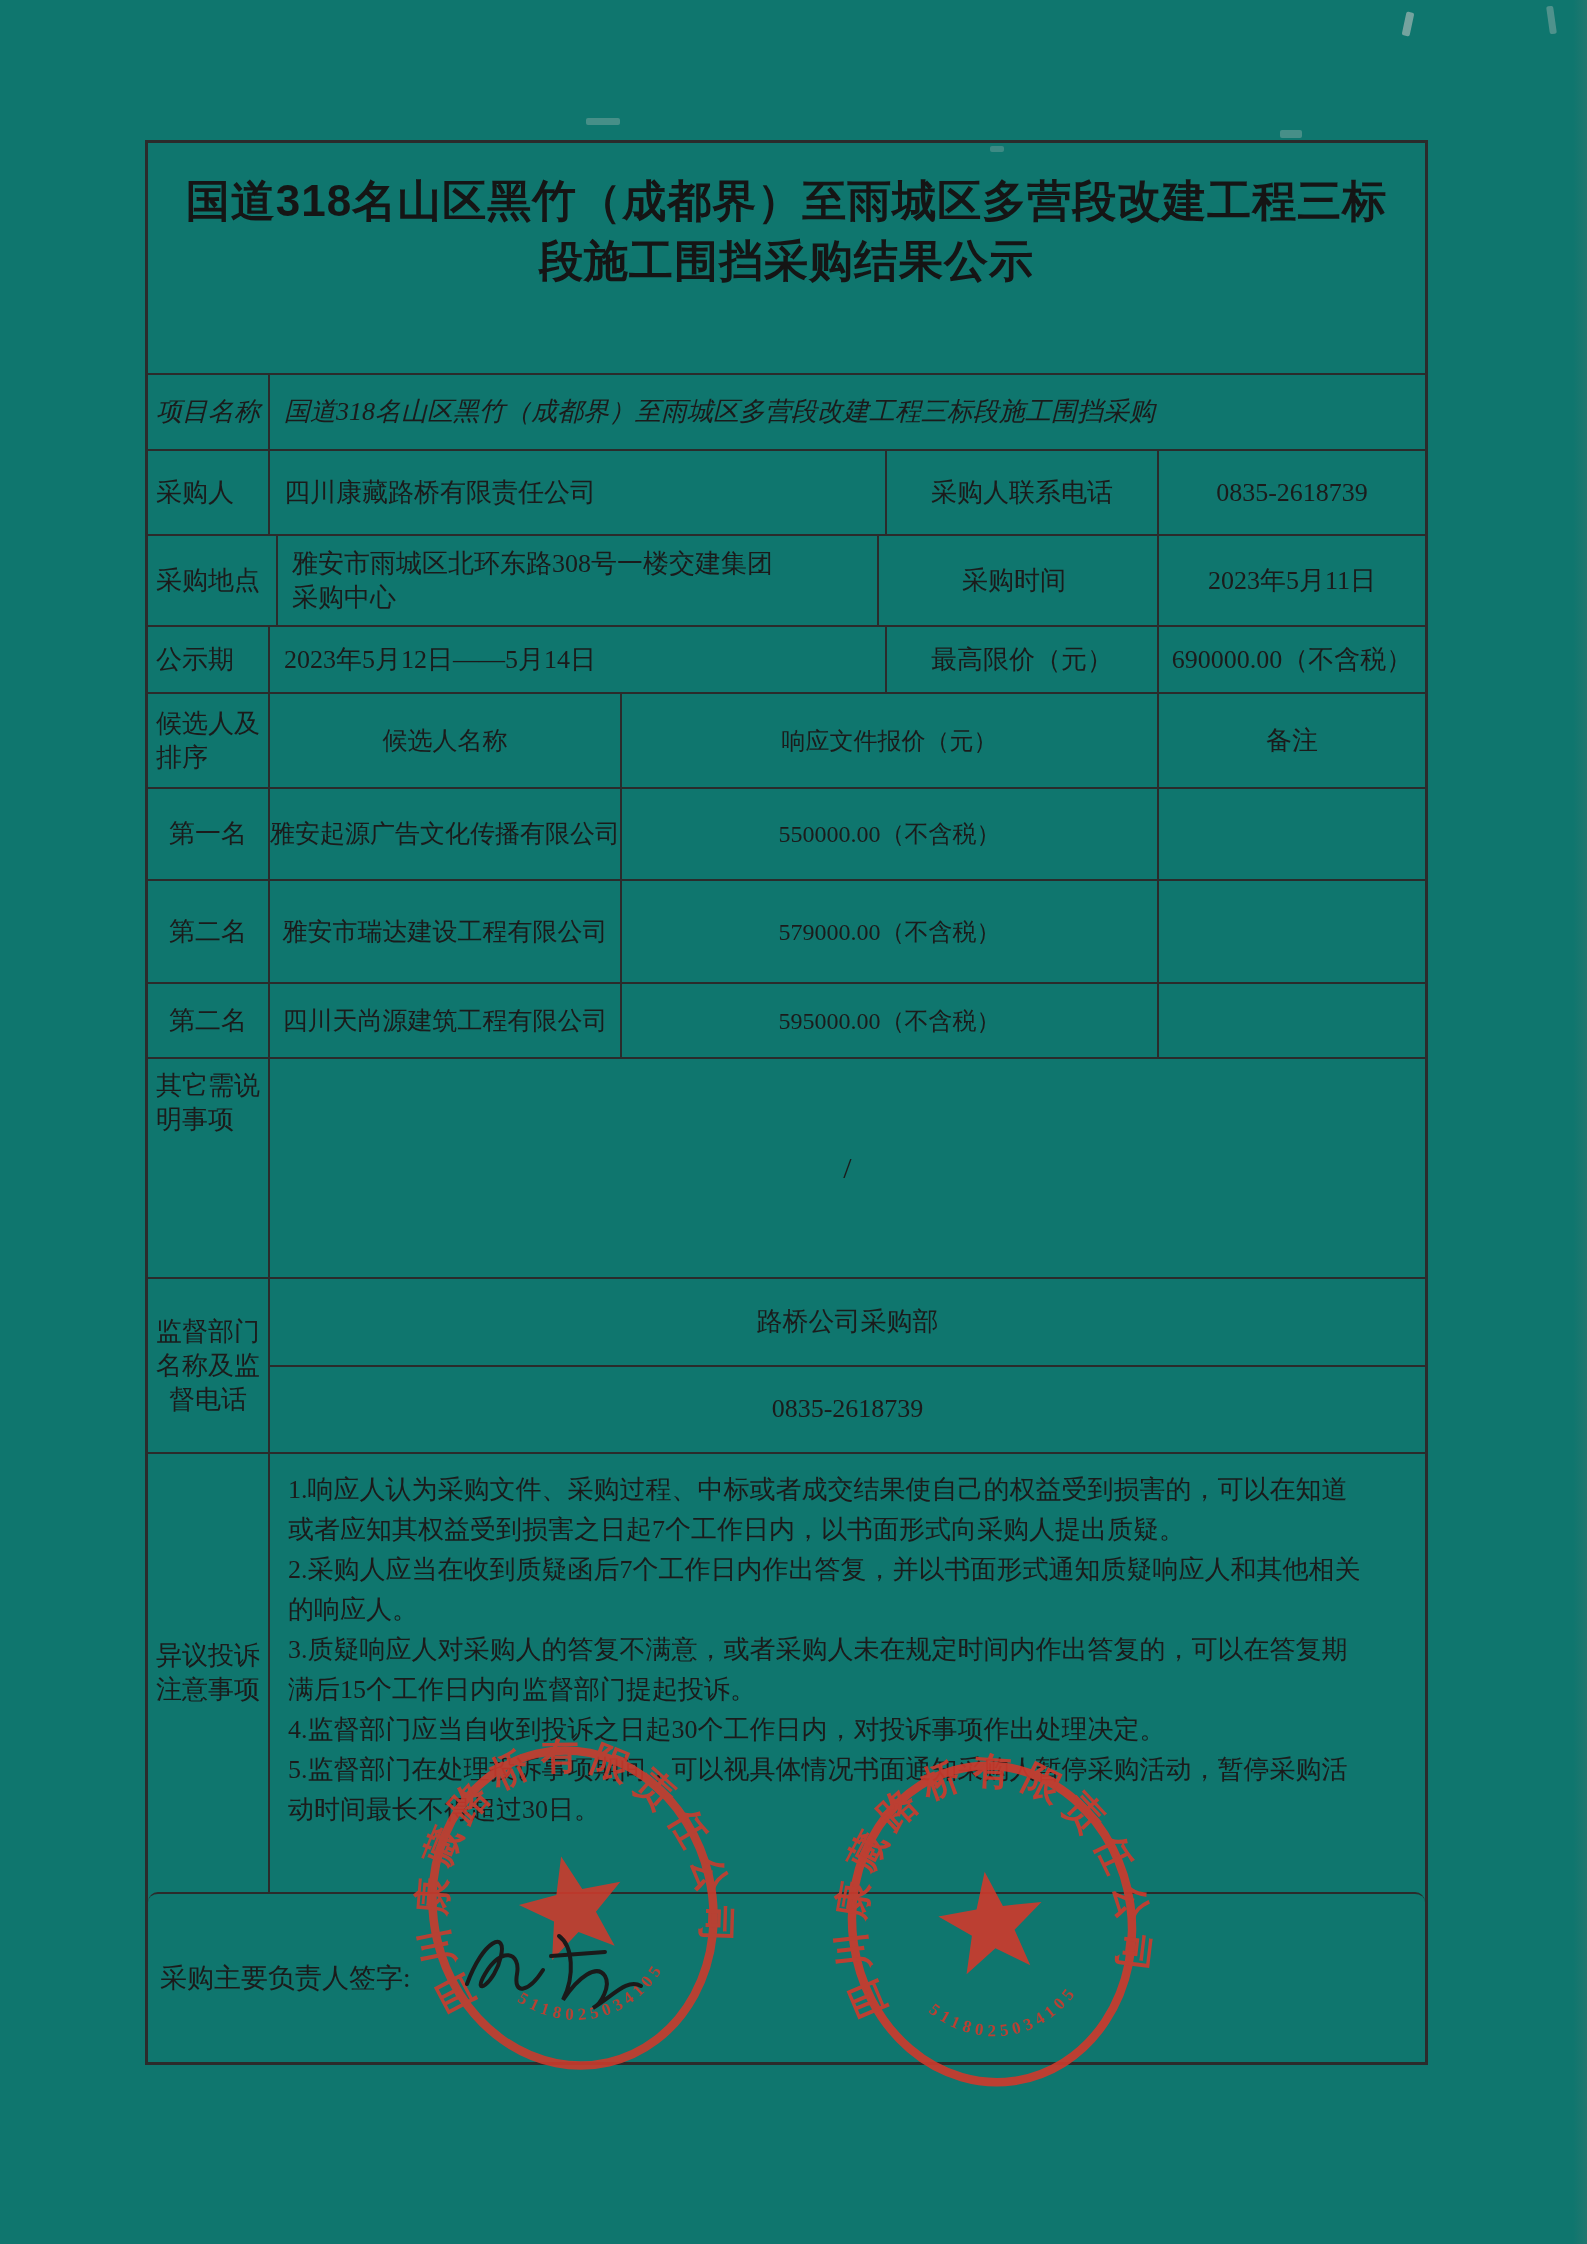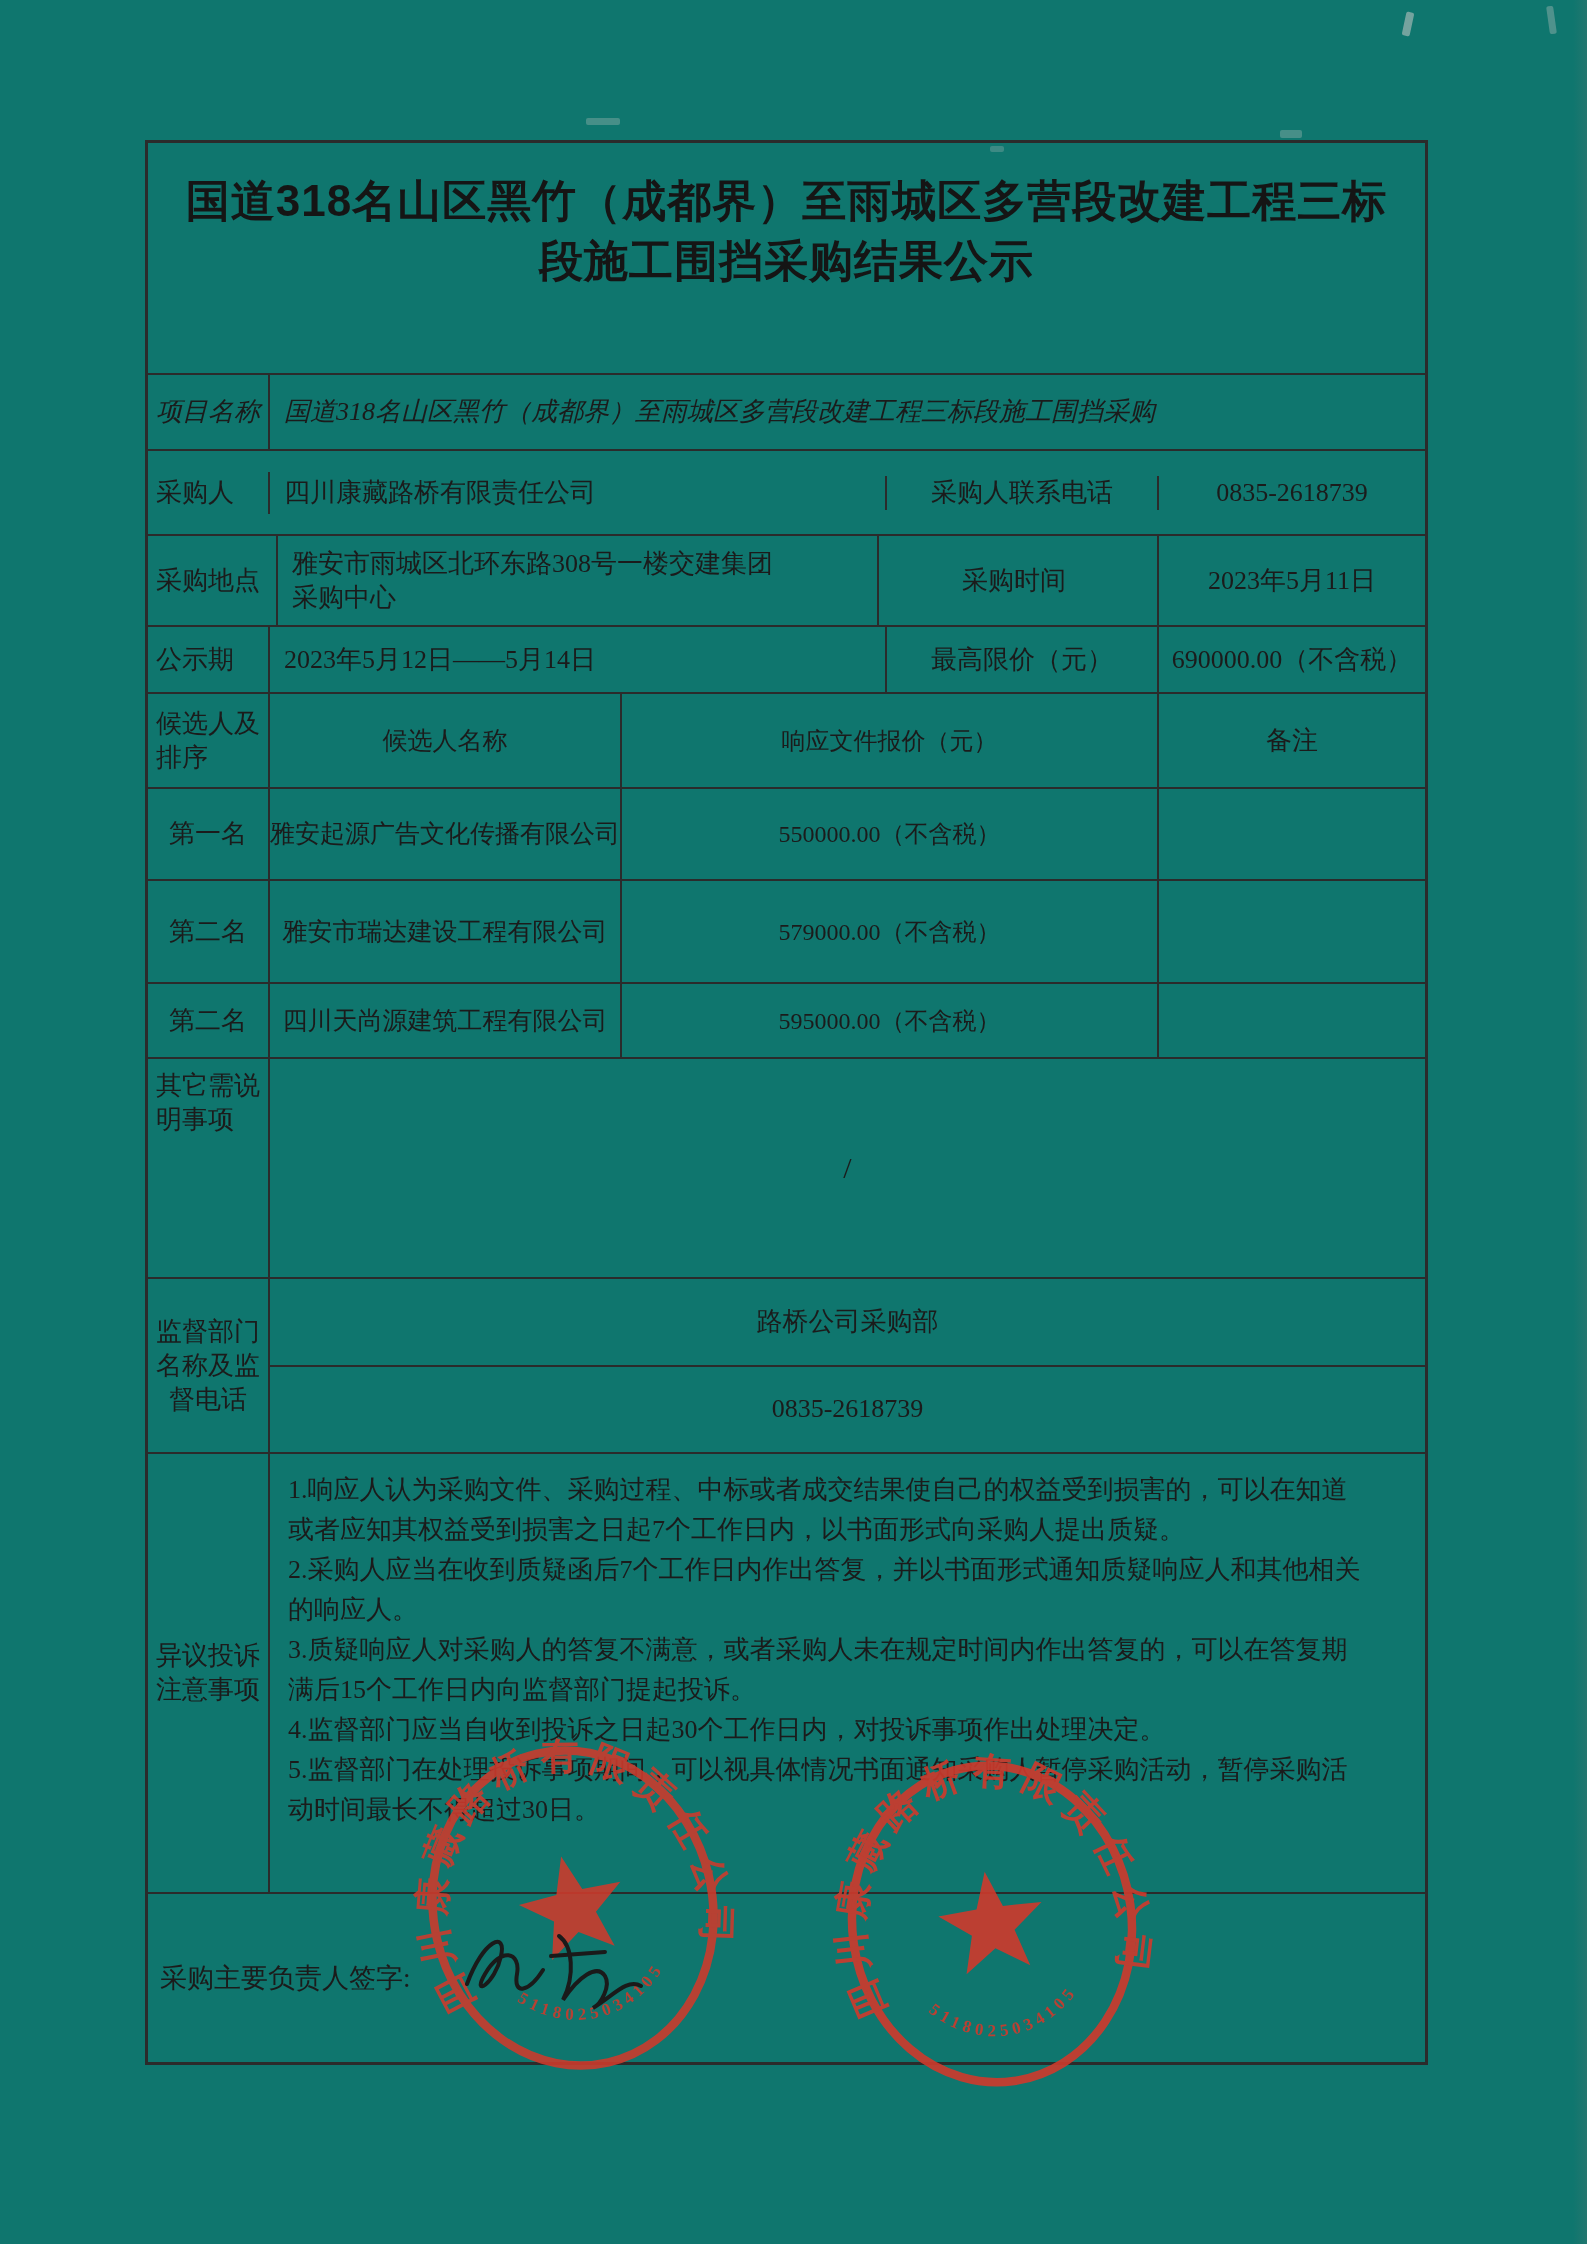--- a/index.html
+++ b/index.html
@@ -37,23 +37,23 @@
   .w-remark{width:268px;flex:none;}
   
   .titlebox{
     height:230px;
     display:flex;flex-direction:column;align-items:center;
     padding-top:28px;box-sizing:border-box;
     font-family:"Liberation Sans", sans-serif;
     font-weight:bold;font-size:44px;line-height:60px;letter-spacing:1px;
     color:#151515;
   }
-  .h-r1{height:76px;font-style:italic;} .h-r2{height:85px;align-items:center;} .h-r3{height:91px;gap:8px;} .h-r4{height:67px;}
+  .h-r1{height:76px;font-style:italic;} .h-r2{height:85px;} .h-r3{height:91px;gap:8px;} .h-r4{height:67px;}
   .h-hdr{height:95px;} .h-c1{height:92px;} .h-c2{height:103px;} .h-c3{height:75px;}
-  .h-other{height:220px;} .h-sup{height:175px;} .h-obj{height:440px;} .h-sig{height:170px;}
+  .h-other{height:220px;} .h-sup{height:175px;} .h-obj{height:440px;} .h-sig{height:170px;border-radius:10px;}
   .loc-val{padding-right:95px;}
   .top-align{align-items:flex-start;padding-top:10px;}
   .center-lab{justify-content:center;text-align:center;}
   .slash-cell{justify-content:center;font-size:30px;}
   .sup-right{flex:1;display:flex;flex-direction:column;border-left:2px solid #2b2b2b;box-sizing:border-box;}
   .sup-sub{flex:1;display:flex;align-items:center;justify-content:center;font-size:26px;box-sizing:border-box;}
   .sup-sub.second{border-top:2px solid #2b2b2b;}
   .obj-text{
     flex:1;border-left:2px solid #2b2b2b;box-sizing:border-box;
     padding:16px 55px 10px 18px;

